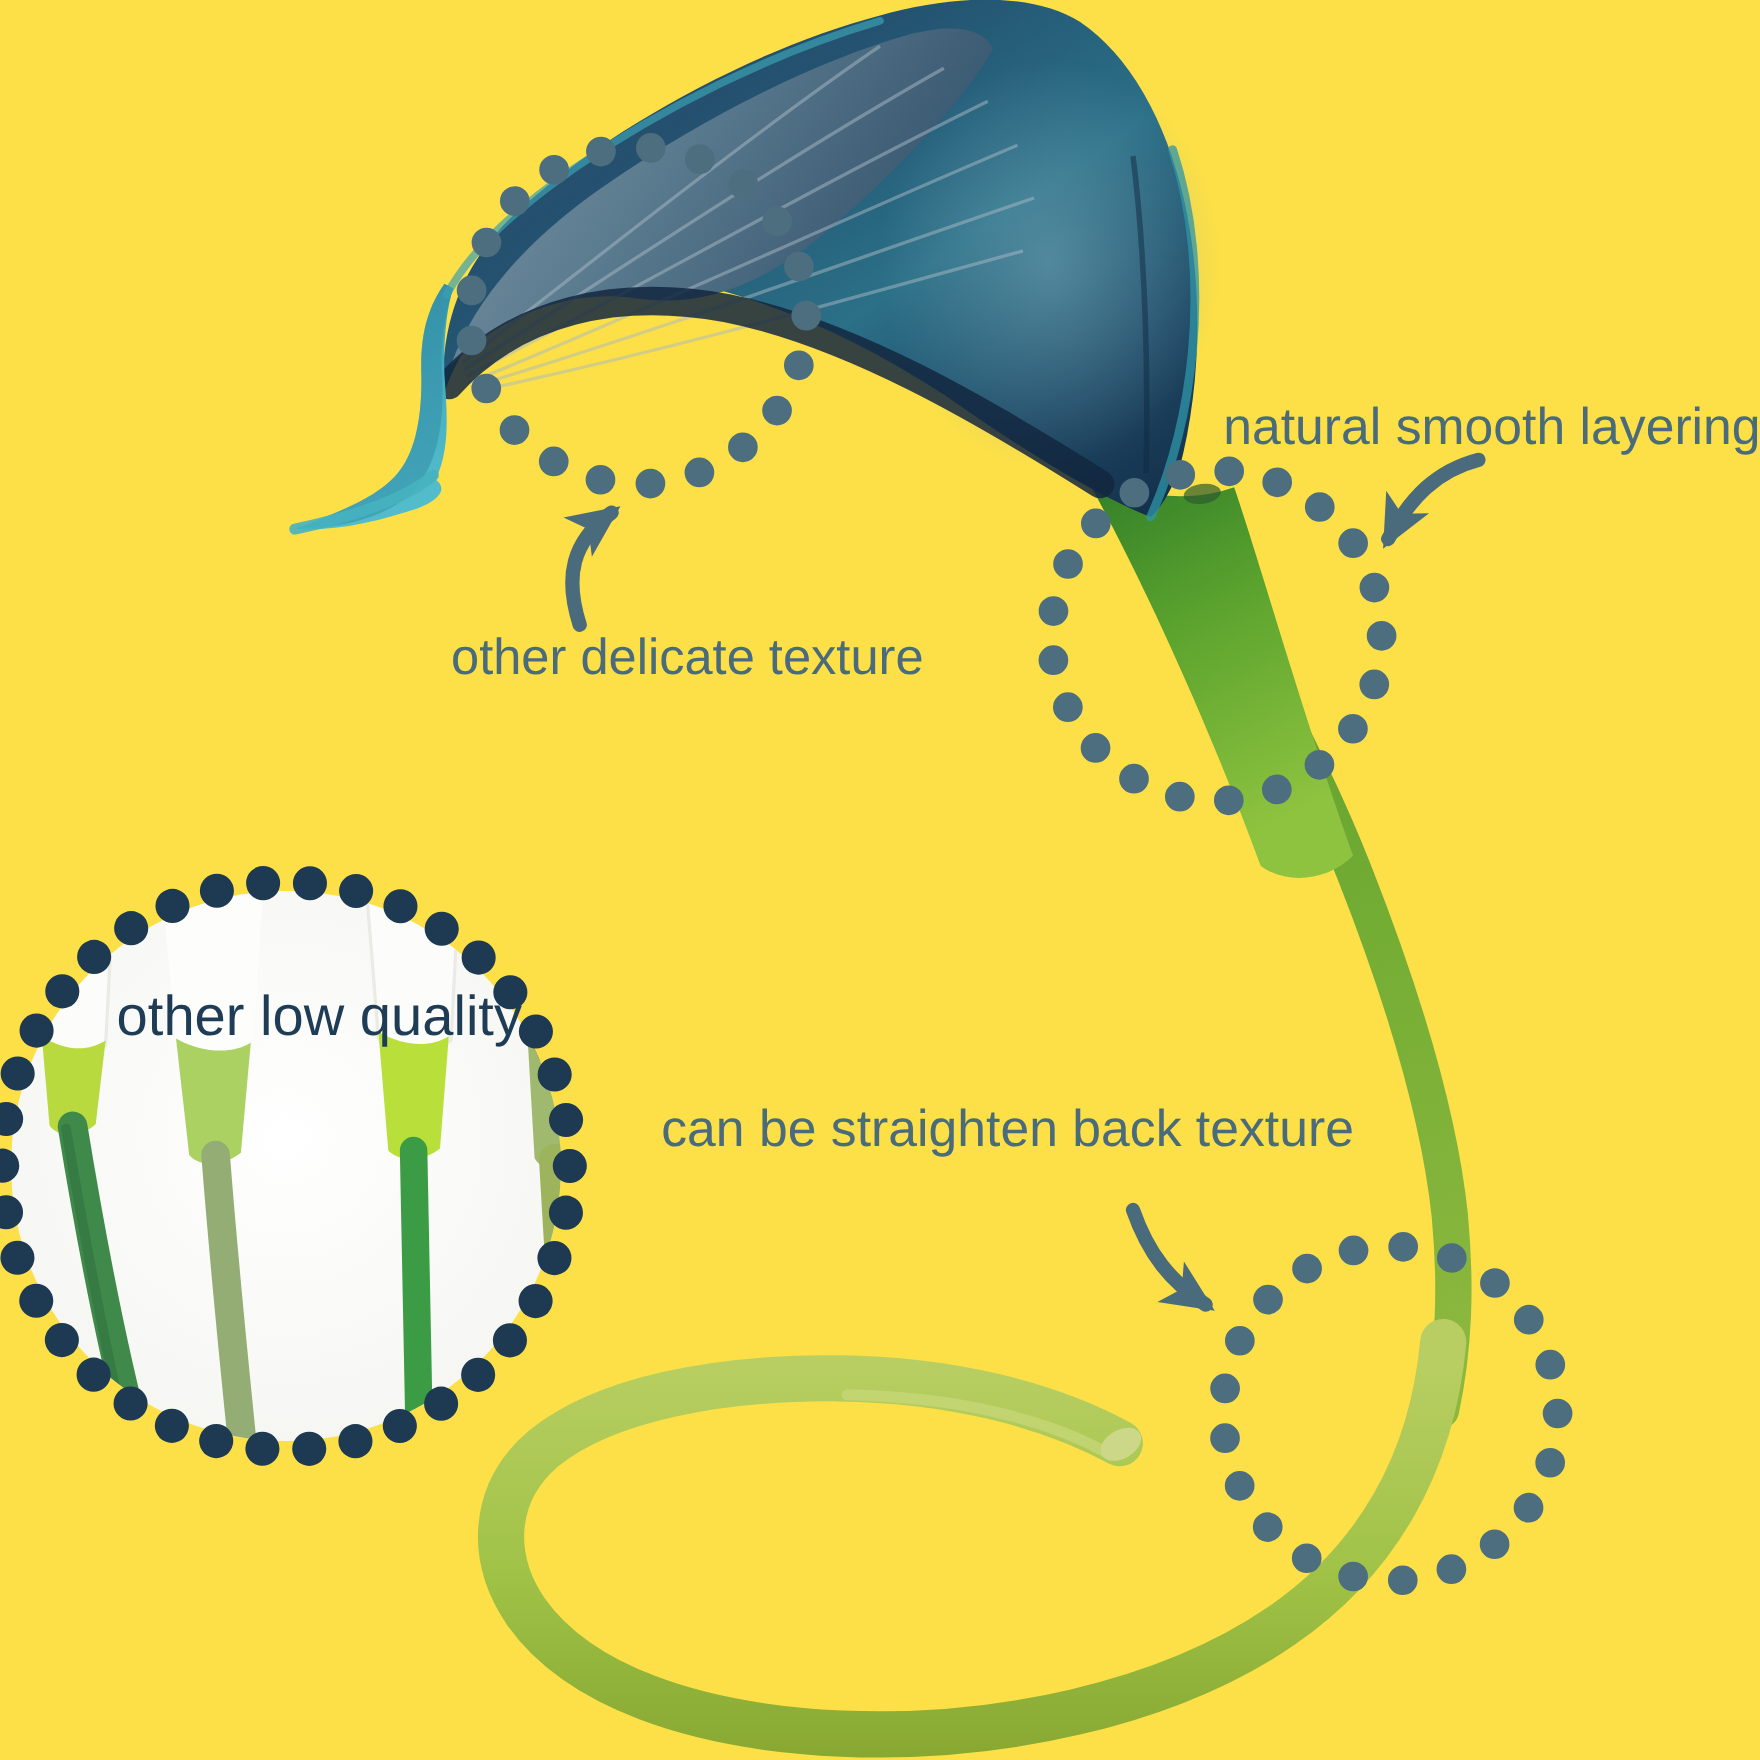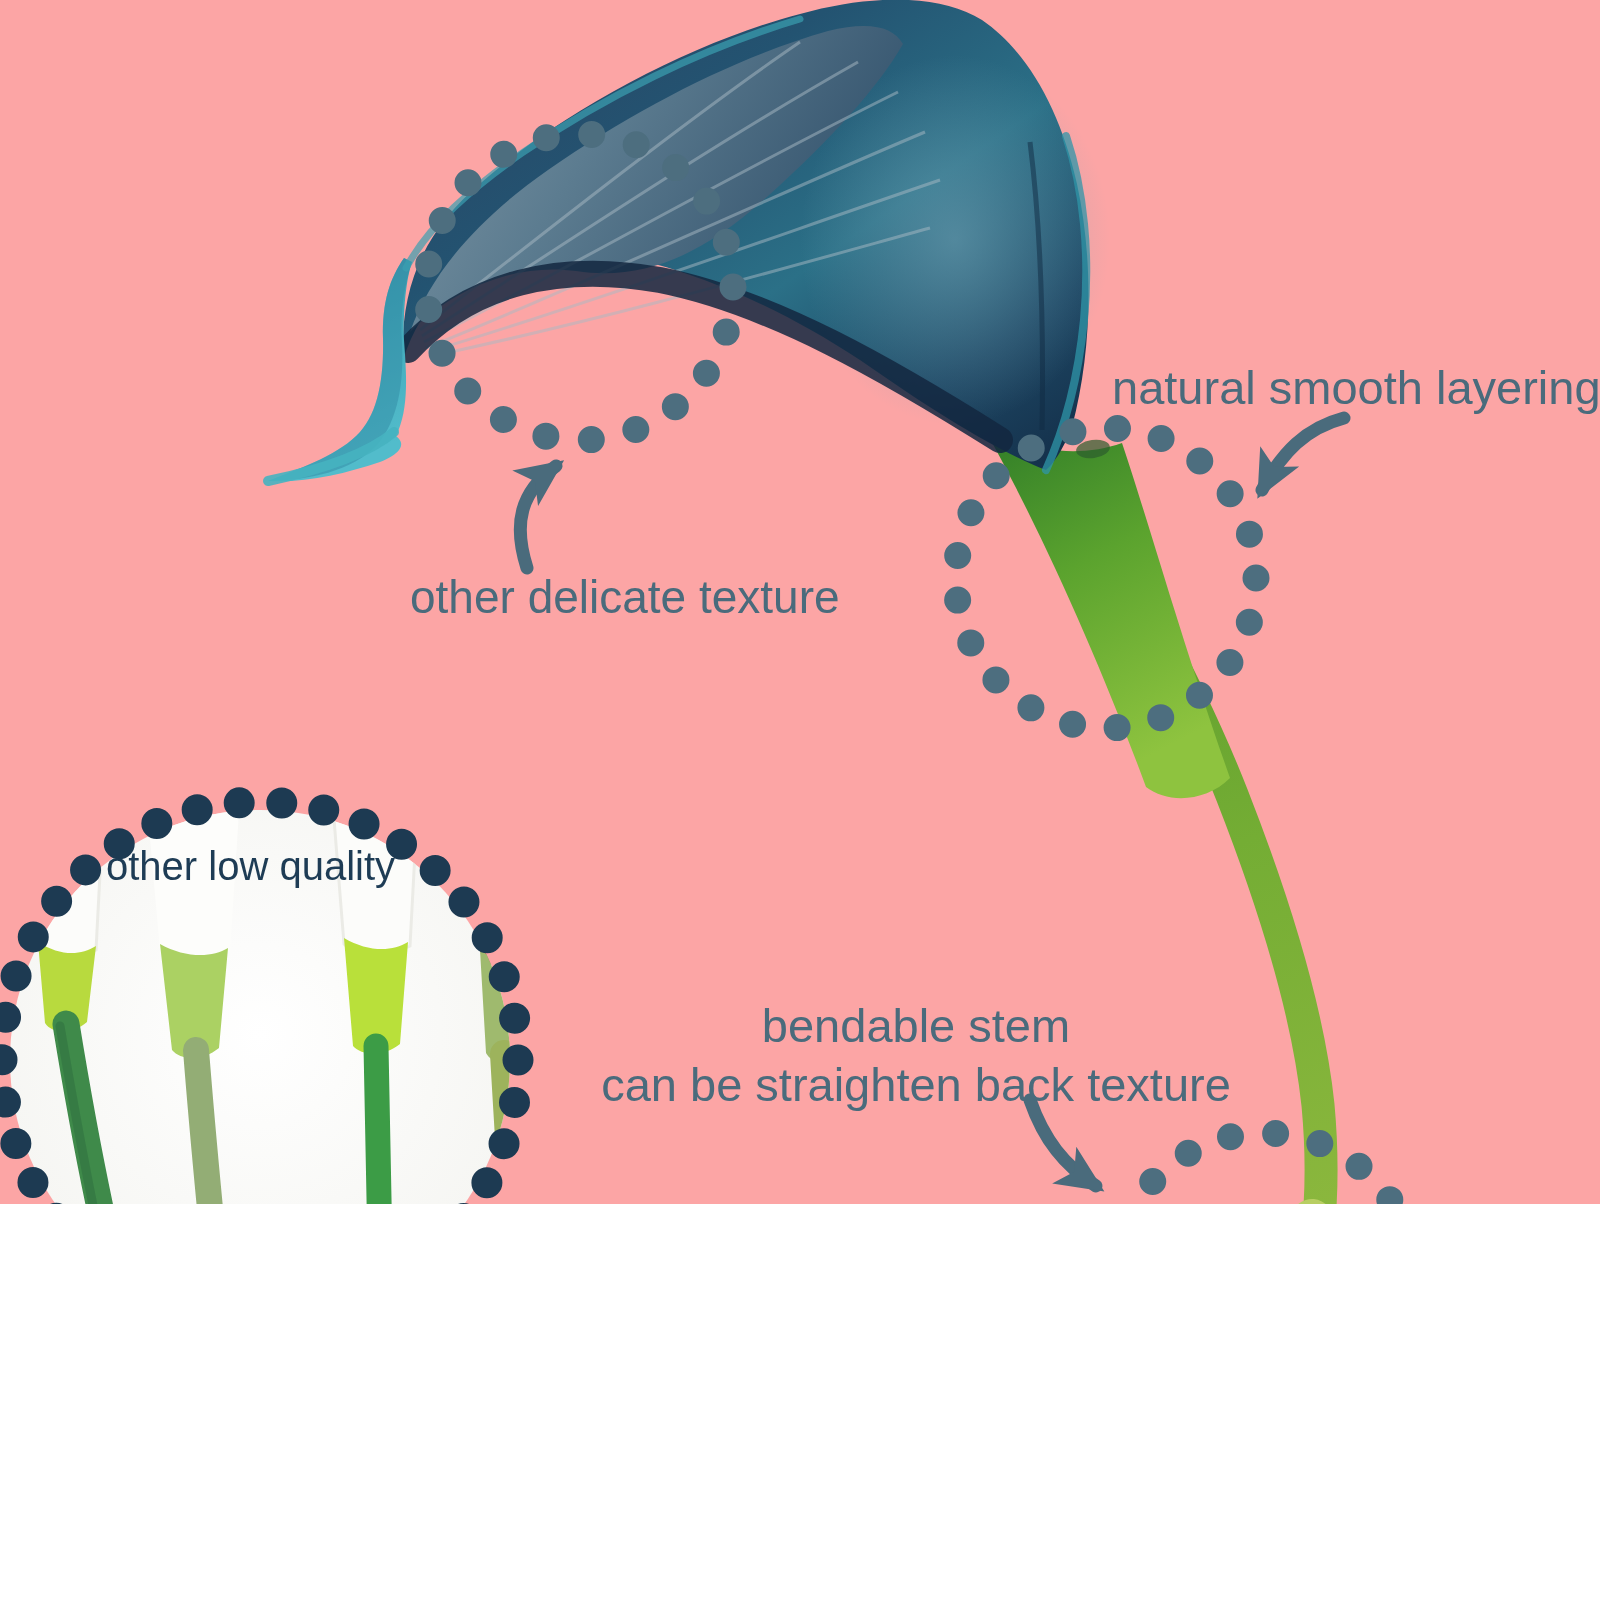--- a/index.html
+++ b/index.html
@@ -1,28 +1,28 @@
 <!DOCTYPE html>
 <html><head>
 <meta charset="utf-8">
 <style>
   html,body{margin:0;padding:0;background:#ffffff;}
   .stage{
-    position:relative;width:1600px;height:1204px;background:#fca5a5;overflow:hidden;
+    position:relative;width:1600px;height:1600px;background:#fde047;overflow:hidden;
     font-family:"Liberation Sans", sans-serif;
   }
   .stage svg{position:absolute;left:0;top:0;}
   .label{
     position:absolute;color:#4a6b7c;white-space:nowrap;line-height:1.1;
     font-family:"Liberation Sans", sans-serif;
   }
   .label-natural{left:1112px;top:362px;font-size:47px;}
   .label-soft{left:410px;top:572px;font-size:46px;}
   .label-bendable{left:516px;top:996px;width:800px;text-align:center;font-size:47px;line-height:59px;white-space:normal;}
-  .label-inset{left:106px;top:844px;font-size:40px;color:#1e3c55;}
+  .label-inset{left:106px;top:896px;font-size:51px;color:#1e3c55;}
 </style>
 </head>
 <body>
 
 <div class="stage">
 
   <svg width="1600" height="1600" viewBox="0 0 1600 1600">
     <defs>
       <linearGradient id="gBody" x1="0" y1="0" x2="1" y2="1">
         <stop offset="0" stop-color="#2e4160"></stop>
@@ -155,18 +155,17 @@
       <path d="M1344 418 C 1306 428 1282 452 1262 490" marker-end="url(#ah)"></path>
       <path d="M1030 1100 C 1044 1140 1064 1165 1096 1186" marker-end="url(#ah)"></path>
     </g>
   </svg>
 
   <div class="label label-natural">natural smooth layering</div>
 
   <div class="label label-soft">other delicate texture</div>
 
   <div class="label label-bendable">
-    <div>bendable stem</div>
     <div>can be straighten back texture</div>
   </div>
 
   <div class="label label-inset">other low quality</div>
 </div>
 
 </body></html>

